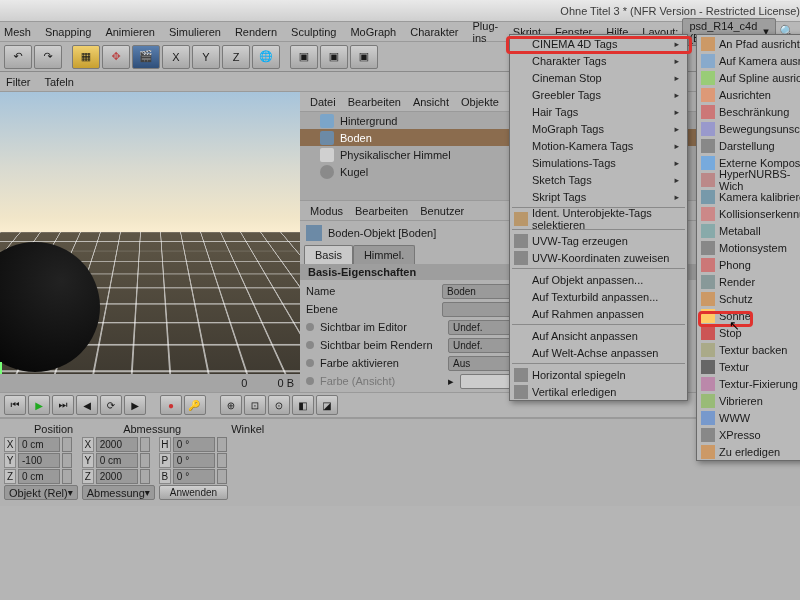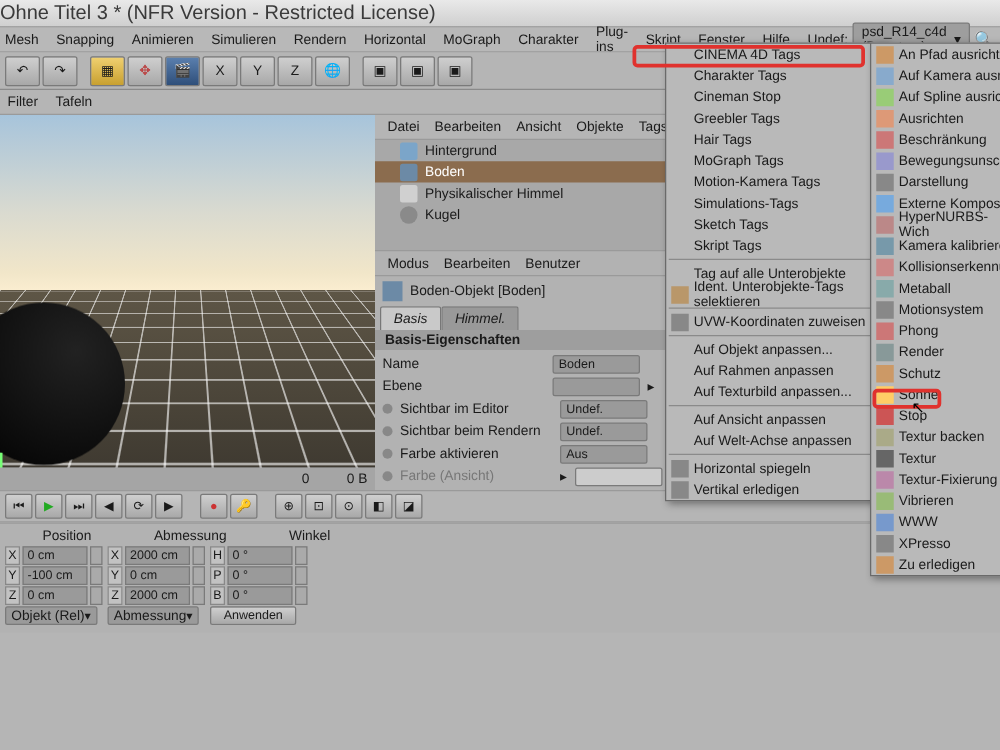--- a/index.html
+++ b/index.html
@@ -1,17 +1,17 @@
 <!DOCTYPE html>
 <html><head>
 <meta charset="utf-8">
 <style>
 * { margin: 0; padding: 0; box-sizing: border-box; font-family: "Lucida Grande", Arial, sans-serif; font-size: 11px; color: #1a1a1a; }
 body { background: #b5b5b5; width: 800px; height: 600px; overflow: hidden; position: relative; }
-.titlebar { height: 22px; background: linear-gradient(#e9e9e9,#cfcfcf); text-align: left; line-height: 22px; border-bottom: 1px solid #9a9a9a; font-size: 16px; color: #3a3a3a; }
+.titlebar { height: 22px; background: linear-gradient(#e9e9e9,#cfcfcf); text-align: right; line-height: 22px; border-bottom: 1px solid #9a9a9a; font-size: 11px; color: #3a3a3a; }
 .menubar { height: 20px; background: #b8b8b8; display: flex; gap: 14px; align-items: center; padding: 0 4px; border-bottom: 1px solid #9a9a9a; }
 .menubar span { font-size: 11px; }
 .layout-box { margin-left: auto; display: flex; align-items: center; gap: 4px; }
 .layout-select { background: #9e9e9e; border: 1px solid #7a7a7a; border-radius: 2px; padding: 1px 6px; font-size: 10px; display: inline-flex; align-items: center; gap: 6px; }
 .toolbar { height: 30px; background: #b5b5b5; display: flex; align-items: center; gap: 2px; padding: 2px 4px; border-bottom: 1px solid #8a8a8a; }
 .tbtn { width: 28px; height: 24px; background: linear-gradient(#cfcfcf,#a8a8a8); border: 1px solid #7a7a7a; border-radius: 2px; display: inline-flex; align-items: center; justify-content: center; }
 .tbar2 { height: 20px; background: #b5b5b5; display: flex; align-items: center; gap: 14px; padding: 0 6px; border-bottom: 1px solid #9a9a9a; }
 .main { display: flex; height: 300px; }
 .viewport { position: relative; width: 300px; height: 300px; background: #666; overflow: hidden; }
 .sky { position: absolute; top: 0; left: 0; right: 0; height: 140px; background: linear-gradient(#a7c4db 0%, #d9dad0 55%, #f1e6c9 90%, #faedd0 100%); }
@@ -32,40 +32,40 @@
 .tagcell { display: flex; gap: 2px; height: 17px; align-items: center; }
 .dot { width: 6px; height: 6px; border-radius: 50%; }
 .gthumb { width: 15px; height: 15px; background: linear-gradient(#8aa0b0,#5a6a74); border-radius: 2px; }
 .playbar { height: 26px; background: #b5b5b5; display: flex; align-items: center; gap: 2px; padding: 0 4px; border-top: 1px solid #9a9a9a; border-bottom: 1px solid #9a9a9a; }
 .pbtn { width: 22px; height: 20px; background: linear-gradient(#cfcfcf,#a8a8a8); border: 1px solid #7a7a7a; border-radius: 2px; display: inline-flex; align-items: center; justify-content: center; font-size: 10px; }
 .attr-panel { background: #b2b2b2; border-top: 1px solid #9a9a9a; }
 .attr-menubar { height: 20px; display: flex; align-items: center; gap: 12px; padding: 0 10px; border-bottom: 1px solid #9a9a9a; }
 .attr-title { display: flex; align-items: center; gap: 6px; padding: 4px 6px; }
 .attr-title .cube { width: 16px; height: 16px; background: #6c8aa6; }
 .tabs { display: flex; gap: 0; padding: 0 4px; }
-.tab { padding: 3px 10px; background: #999; border: 1px solid #777; border-bottom: none; border-radius: 2px 2px 0 0; font-style: italic; }
+.tab { padding: 3px 10px; background: #999; border: 1px solid #777; border-bottom: none; border-radius: 2px 2px 0 0; }
 .tab.active { background: #c9c9c9; }
 .section-head { background: #9e9e9e; padding: 2px 8px; font-weight: bold; }
 .attr-rows { padding: 2px 0; }
 .attr-row { display: flex; align-items: center; height: 18px; padding: 0 6px; gap: 6px; }
 .attr-row label { width: 130px; font-size: 11px; }
 .ledit, .dropdown, .numfield { background: #9a9a9a; border: 1px solid #7a7a7a; border-radius: 2px; padding: 1px 4px; font-size: 10px; height: 15px; display: inline-flex; align-items: center; }
 .ledit { width: 70px; }
 .dot8 { width: 8px; height: 8px; border-radius: 50%; display: inline-block; }
 .coord-panel { background: #b2b2b2; border-top: 1px solid #9a9a9a; padding: 2px 4px 6px; }
 .coord-head { display: flex; gap: 50px; padding: 2px 30px; font-size: 11px; }
 .coord-grid { display: flex; gap: 4px; }
 .coord-col { display: flex; flex-direction: column; gap: 1px; }
 .coord-cell { display: flex; align-items: center; gap: 2px; }
 .coord-cell .lab { width: 12px; text-align: center; background: #c2c2c2; border: 1px solid #888; height: 15px; line-height: 13px; font-size: 10px; }
-.coord-cell .val { width: 52px; background: #9a9a9a; border: 1px solid #7a7a7a; height: 15px; line-height: 13px; font-size: 10px; padding: 0 3px; }
+.coord-cell .val { width: 42px; background: #9a9a9a; border: 1px solid #7a7a7a; height: 15px; line-height: 13px; font-size: 10px; padding: 0 3px; }
 .coord-cell .spin { width: 10px; height: 15px; background: #aaa; border: 1px solid #7a7a7a; }
 .anwenden { background: linear-gradient(#cfcfcf,#a8a8a8); border: 1px solid #7a7a7a; border-radius: 2px; padding: 1px 10px; font-size: 10px; }
 .menu { position: absolute; background: #b9b9b9; border: 1px solid #6a6a6a; box-shadow: 2px 2px 6px rgba(0,0,0,.4); }
-.menu.tagcat { left: 532px; top: 34px; width: 179px; }
+.menu.tagcat { left: 509px; top: 34px; width: 179px; }
 .menu .mi { display: flex; align-items: center; justify-content: space-between; padding: 2px 8px 2px 22px; height: 17px; position: relative; }
 .menu .mi .arr { font-size: 9px; color: #333; }
 .menu .mi.disabled { color: #777; }
 .menu .sep { height: 1px; background: #8a8a8a; margin: 2px 2px; }
 .menu .mi .micon { position: absolute; left: 4px; top: 2px; width: 14px; height: 14px; }
 .c4d-hl { position: absolute; left: 506px; top: 36px; width: 186px; height: 18px; border: 3px solid #e0322e; border-radius: 4px; pointer-events: none; }
 .menu.sub { left: 696px; top: 34px; width: 125px; }
 .menu.sub .mi { padding-left: 22px; }
 .render-hl { position: absolute; left: 698px; top: 311px; width: 55px; height: 16px; border: 3px solid #e0322e; border-radius: 4px; pointer-events: none; }
 .cursor { position: absolute; left: 729px; top: 318px; font-size: 13px; pointer-events: none; color: #000; }
@@ -76,29 +76,29 @@
 <body>
 
 <div class="titlebar">Ohne Titel 3 * (NFR Version - Restricted License)</div>
 
 <div class="menubar">
   <span>Mesh</span>
   <span>Snapping</span>
   <span>Animieren</span>
   <span>Simulieren</span>
   <span>Rendern</span>
-  <span>Horizontal</span>
+  <span>Sculpting</span>
   <span>MoGraph</span>
   <span>Charakter</span>
   <span>Plug-ins</span>
   <span>Skript</span>
   <span>Fenster</span>
   <span>Hilfe</span>
   <div class="layout-box">
-    <span>Undef:</span>
+    <span>Layout:</span>
     <span class="layout-select">
         <span>psd_R14_c4d (Benutzer)</span> 
         <span>▾</span>
       </span>
     <span style="font-size:13px;">🔍</span>
   </div>
 </div>
 
 <div class="toolbar">
   <div class="tbtn">↶</div>
@@ -372,40 +372,41 @@
   <div class="mi">
       <span>Sketch Tags</span>
       <span class="arr">▸</span>
     </div>
   <div class="mi">
       <span>Skript Tags</span>
       <span class="arr">▸</span>
     </div>
   <div class="sep"></div>
   <div class="mi">
-      <span>Tag auf alle Unterobjekte</span>
-    </div>
-  <div class="mi">
       <span class="micon" style="background:#b9976a"></span>
       <span>Ident. Unterobjekte-Tags selektieren</span>
     </div>
   <div class="sep"></div>
   <div class="mi disabled">
       <span class="micon" style="background:#888"></span>
+      <span>UVW-Tag erzeugen</span>
+    </div>
+  <div class="mi disabled">
+      <span class="micon" style="background:#888"></span>
       <span>UVW-Koordinaten zuweisen</span>
     </div>
   <div class="sep"></div>
   <div class="mi disabled">
       <span>Auf Objekt anpassen...</span>
     </div>
   <div class="mi disabled">
+      <span>Auf Texturbild anpassen...</span>
+    </div>
+  <div class="mi disabled">
       <span>Auf Rahmen anpassen</span>
-    </div>
-  <div class="mi disabled">
-      <span>Auf Texturbild anpassen...</span>
     </div>
   <div class="sep"></div>
   <div class="mi disabled">
       <span>Auf Ansicht anpassen</span>
     </div>
   <div class="mi disabled">
       <span>Auf Welt-Achse anpassen</span>
     </div>
   <div class="sep"></div>
   <div class="mi disabled">

